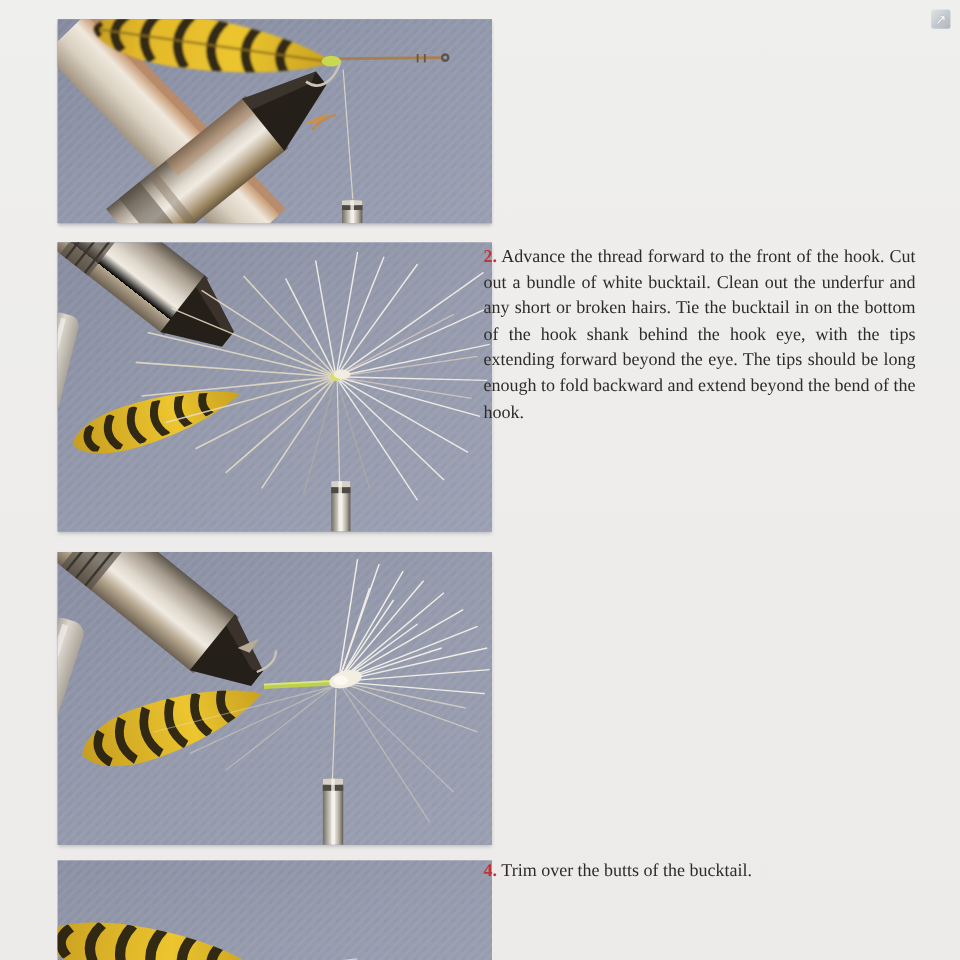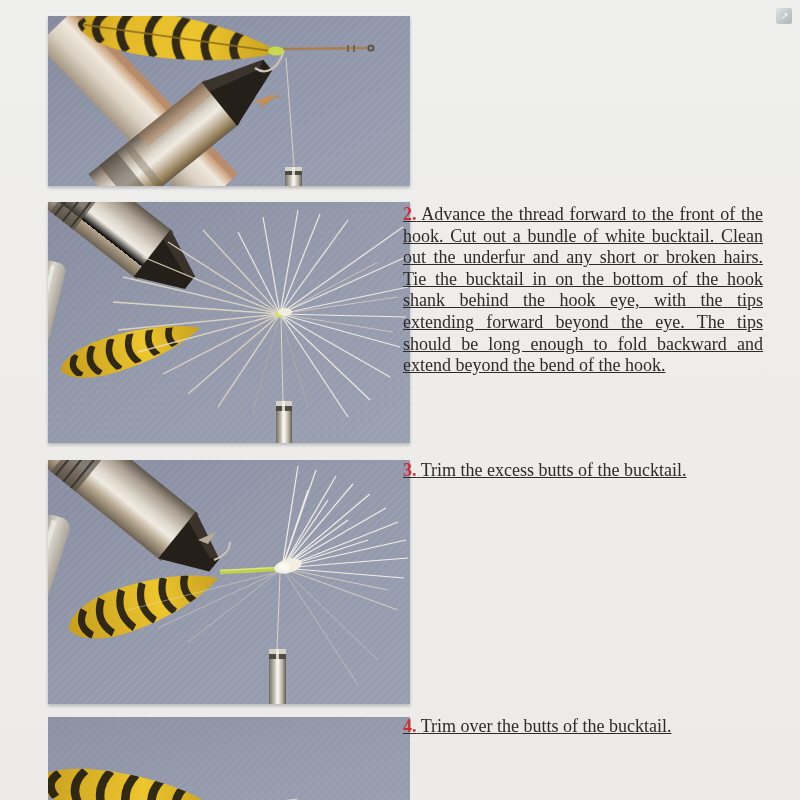--- a/index.html
+++ b/index.html
@@ -8,22 +8,22 @@
         background:linear-gradient(180deg,#efefee 0%,#edecEB 55%,#ecebe9 100%);
         font-family:"Liberation Serif", serif;}
   .photo{position:absolute;left:8px;width:362px;background:#9298aa;
          box-shadow:0 2px 3px rgba(70,70,85,.32);}
   .photo svg{display:block;width:100%;height:100%;}
   .photo-1{top:0;height:170px;}
   .photo-2{top:186px;height:241px;}
   .photo-3{top:444px;height:244px;}
   .photo-4{top:701px;height:99px;box-shadow:none;}
   .step{position:absolute;left:403px;width:360px;margin:0;
-        font-size:18px;line-height:21.6px;color:#2e2a27;
-        text-align:justify;hyphens:auto;text-decoration:underline;-webkit-hyphens:auto;}
+        font-size:15px;line-height:21.6px;color:#2e2a27;
+        text-align:justify;hyphens:auto;-webkit-hyphens:auto;}
   .step-2{top:204px;}
   .step-3{top:460px;}
   .step-4{top:716px;}
   .step .num{color:#c23238;font-weight:bold;}
   .corner-icon{position:absolute;left:776px;top:8px;width:16px;height:16px;
         background:linear-gradient(135deg,#dde2e5 0%,#c2c9ce 55%,#aeb6bc 100%);
         border-radius:2px;display:flex;align-items:center;justify-content:center;
         color:#ffffff;font-family:"DejaVu Sans",sans-serif;font-size:11px;line-height:1;
         text-shadow:0 0 1px rgba(120,130,140,.8);cursor:pointer;}
 </style>
@@ -398,24 +398,20 @@
           <path d="M190,91 L250,94"></path>
           <path d="M190,91 L300,96"></path>
       </g>
     </svg>
   </figure>
 
   <p class="step step-2">
     <span class="num">2.</span>
     <span>Advance the thread forward to the front of the hook. Cut out a bundle of white bucktail. Clean out the underfur and any short or broken hairs. Tie the bucktail in on the bottom of the hook shank behind the hook eye, with the tips extending forward beyond the eye. The tips should be long enough to fold backward and extend beyond the bend of the hook.</span>
   </p>
-  <p class="step step-3">
-    <span class="num">3.</span>
-    <span>Trim the excess butts of the bucktail.</span>
-  </p>
   <p class="step step-4">
     <span class="num">4.</span>
     <span>Trim over the butts of the bucktail.</span>
   </p>
 
   <div class="corner-icon">
     <span>↗</span>
   </div>
 
 </div>

